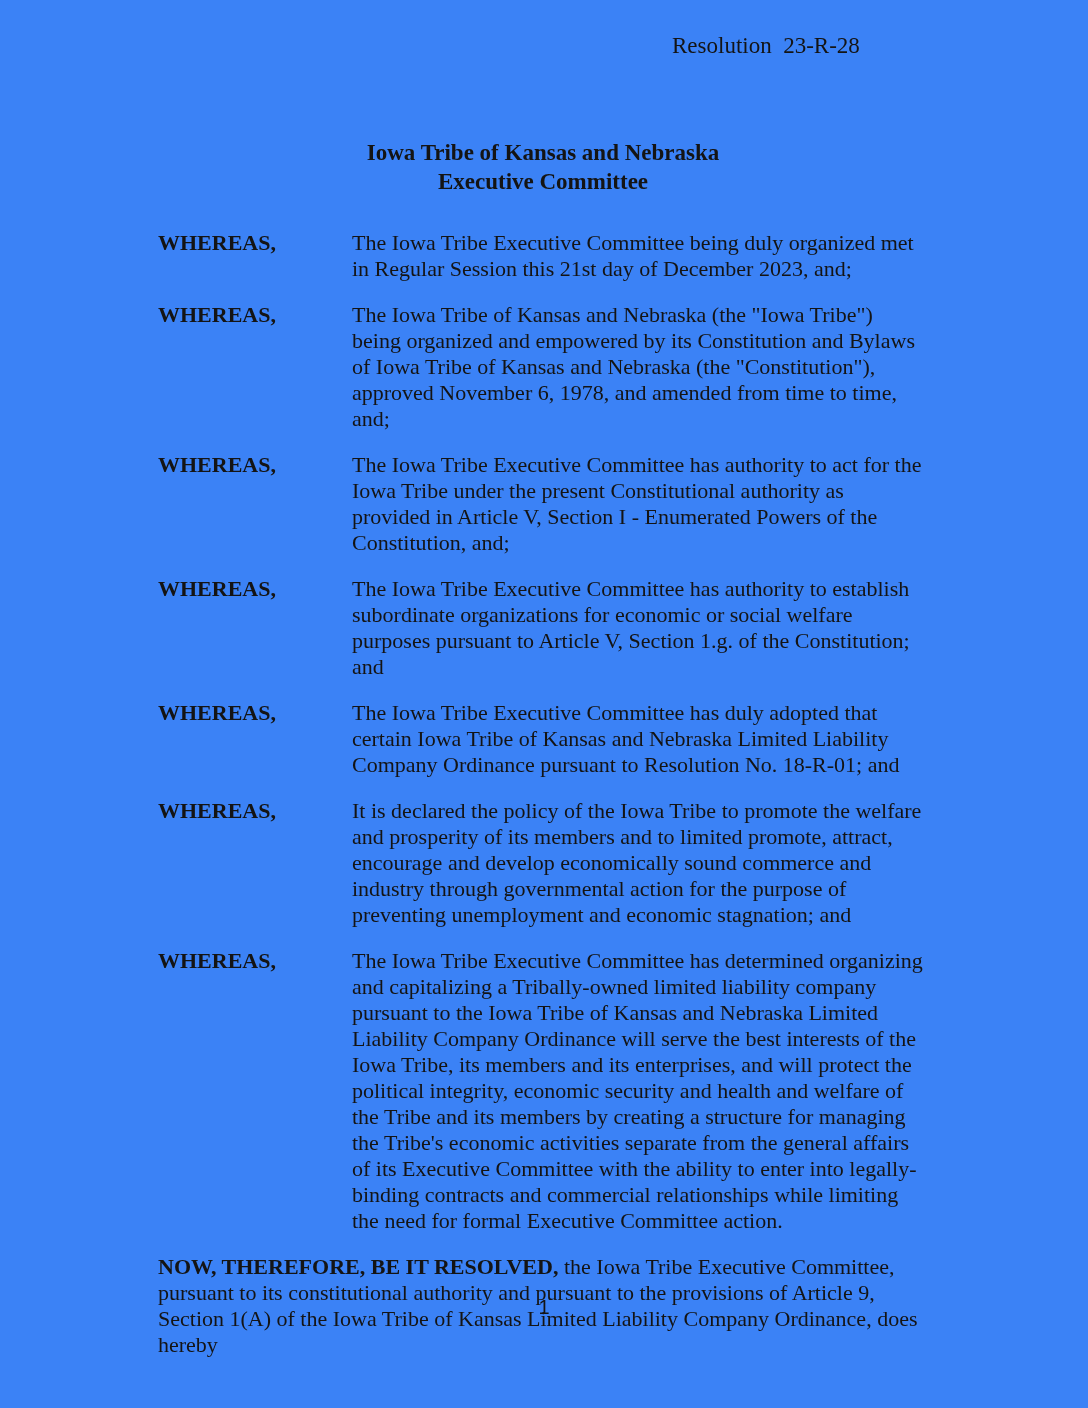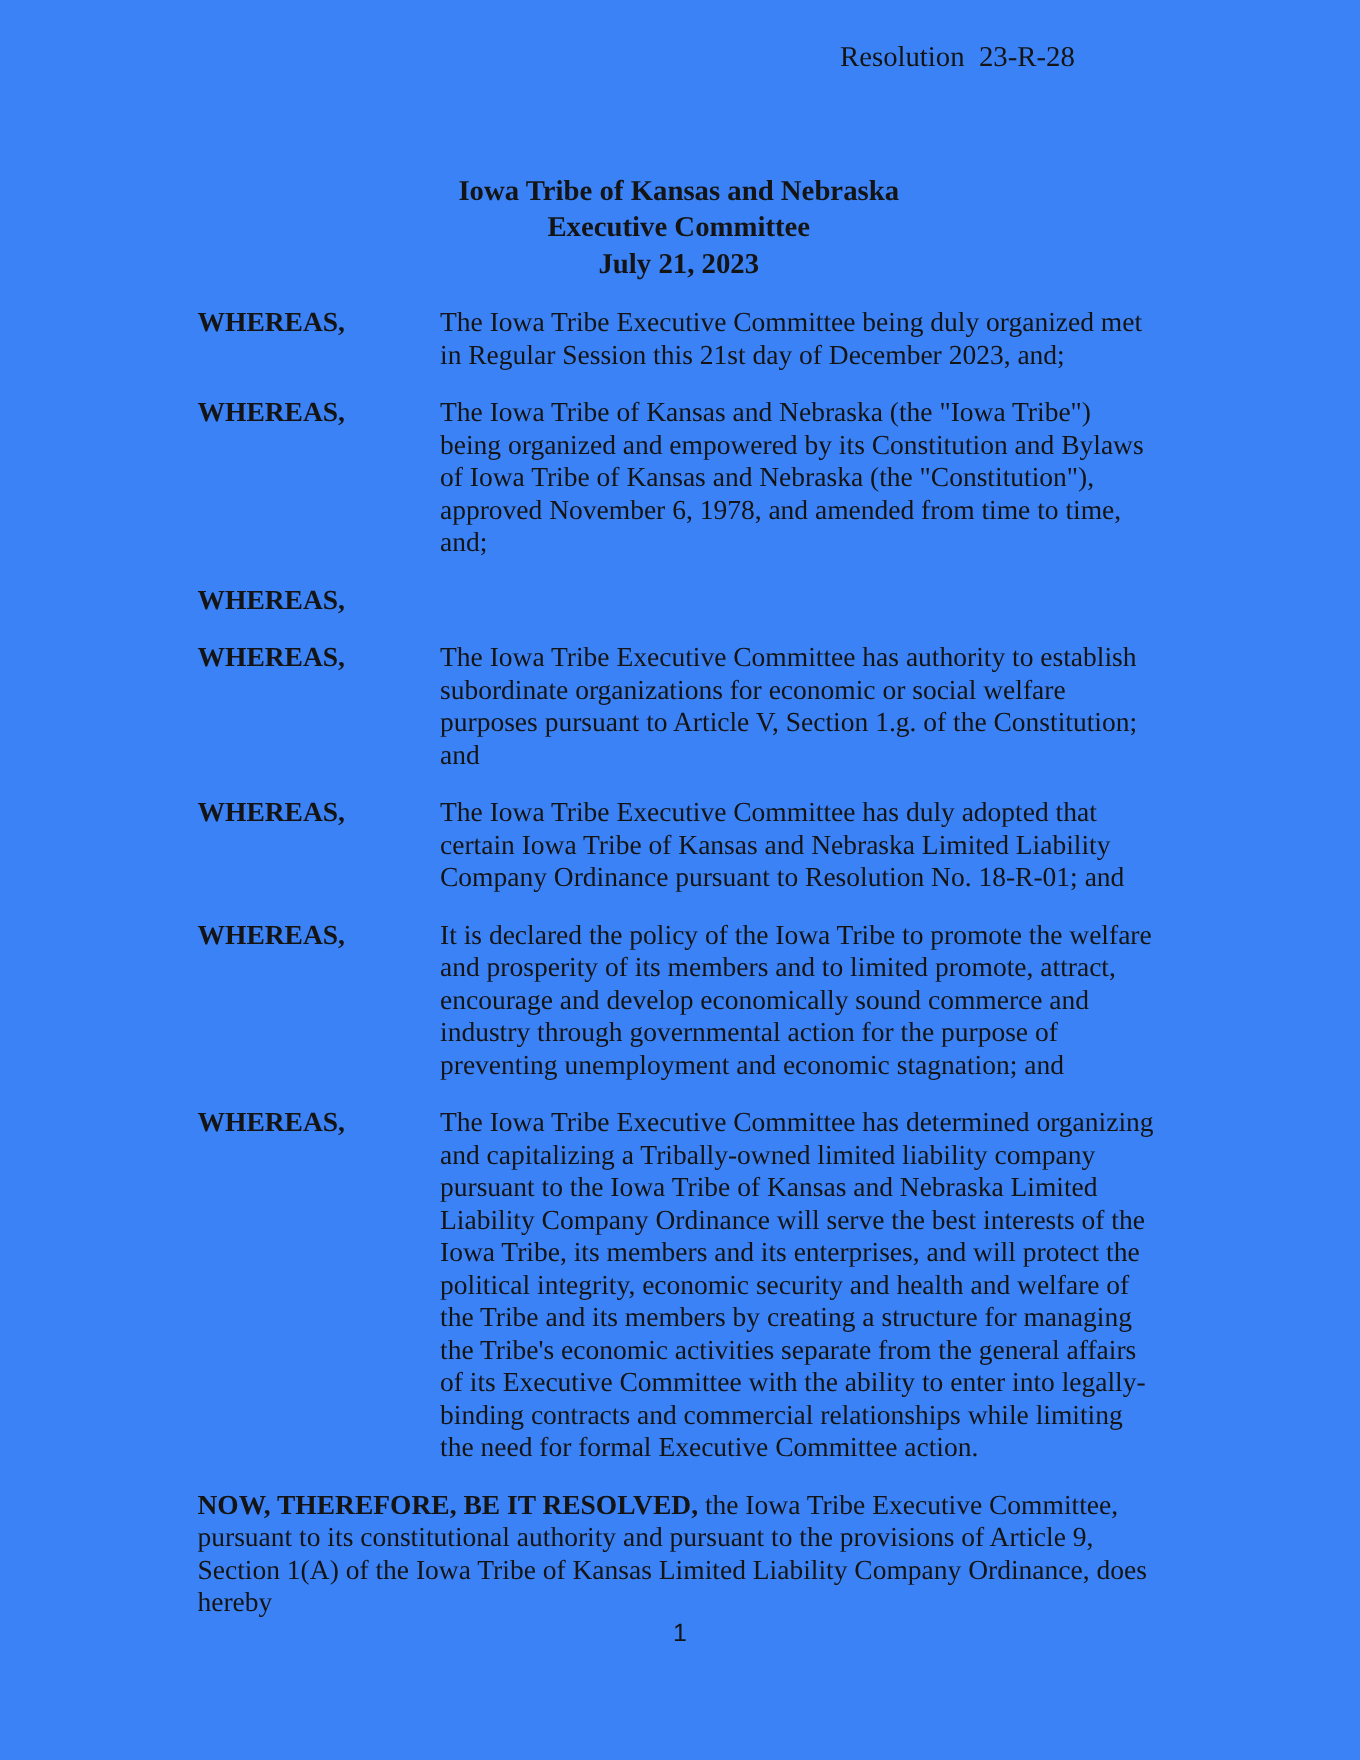--- a/index.html
+++ b/index.html
@@ -33,21 +33,21 @@
   }
   .title-block {
     margin-top: 105px;
     width: 770px;
     text-align: center;
     font-size: 23px;
     line-height: 29px;
     font-weight: bold;
   }
   .clauses {
-    margin-top: 20px;
+    margin-top: 34px;
   }
   .clause {
     display: grid;
     grid-template-columns: 194px 572px;
     margin-bottom: 20px;
   }
   .clause-label {
     font-weight: bold;
   }
   .resolved-para {
@@ -73,37 +73,37 @@
 
 <div class="page">
 
   <div class="res-no">Resolution  23-R-28</div>
 
   <div class="content">
 
     <div class="title-block">
       <div>Iowa Tribe of Kansas and Nebraska</div>
       <div>Executive Committee</div>
-      <div>July 21, 2023</div>
     </div>
 
     <div class="clauses">
 
       <div class="clause">
         <div class="clause-label">WHEREAS,</div>
         <div class="clause-text">The Iowa Tribe Executive Committee being duly organized met in Regular Session this 21st day of December 2023, and;</div>
       </div>
 
       <div class="clause">
         <div class="clause-label">WHEREAS,</div>
         <div class="clause-text">The Iowa Tribe of Kansas and Nebraska (the "Iowa Tribe") being organized and empowered by its Constitution and Bylaws of Iowa Tribe of Kansas and Nebraska (the "Constitution"), approved November 6, 1978, and amended from time to time, and;</div>
       </div>
 
       <div class="clause">
         <div class="clause-label">WHEREAS,</div>
+        <div class="clause-text">The Iowa Tribe Executive Committee has authority to act for the Iowa Tribe under the present Constitutional authority as provided in Article V, Section I -  Enumerated Powers of the Constitution, and;</div>
       </div>
 
       <div class="clause">
         <div class="clause-label">WHEREAS,</div>
         <div class="clause-text">The Iowa Tribe Executive Committee has authority to establish subordinate organizations for economic or social welfare purposes pursuant to Article V, Section 1.g. of the Constitution; and</div>
       </div>
 
       <div class="clause">
         <div class="clause-label">WHEREAS,</div>
         <div class="clause-text">The Iowa Tribe Executive Committee has duly adopted that certain Iowa Tribe of Kansas and Nebraska Limited Liability Company Ordinance pursuant to Resolution No. 18-R-01; and</div>

